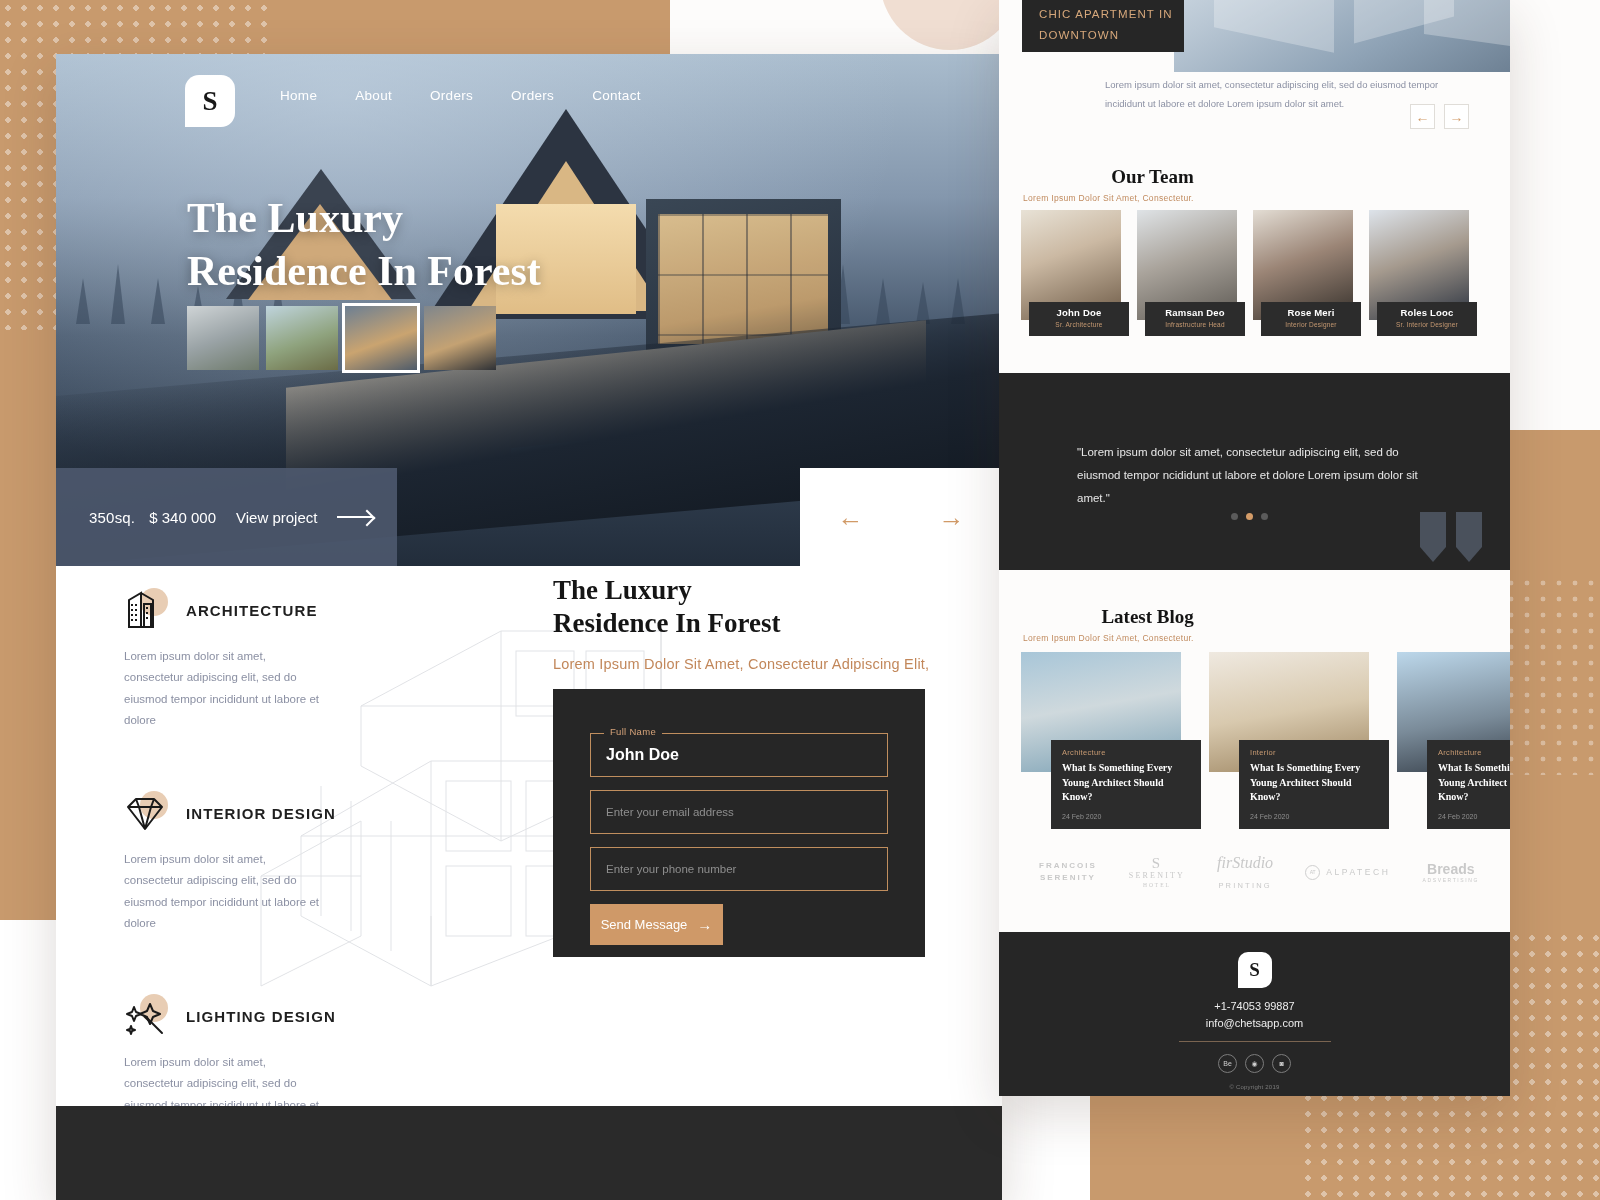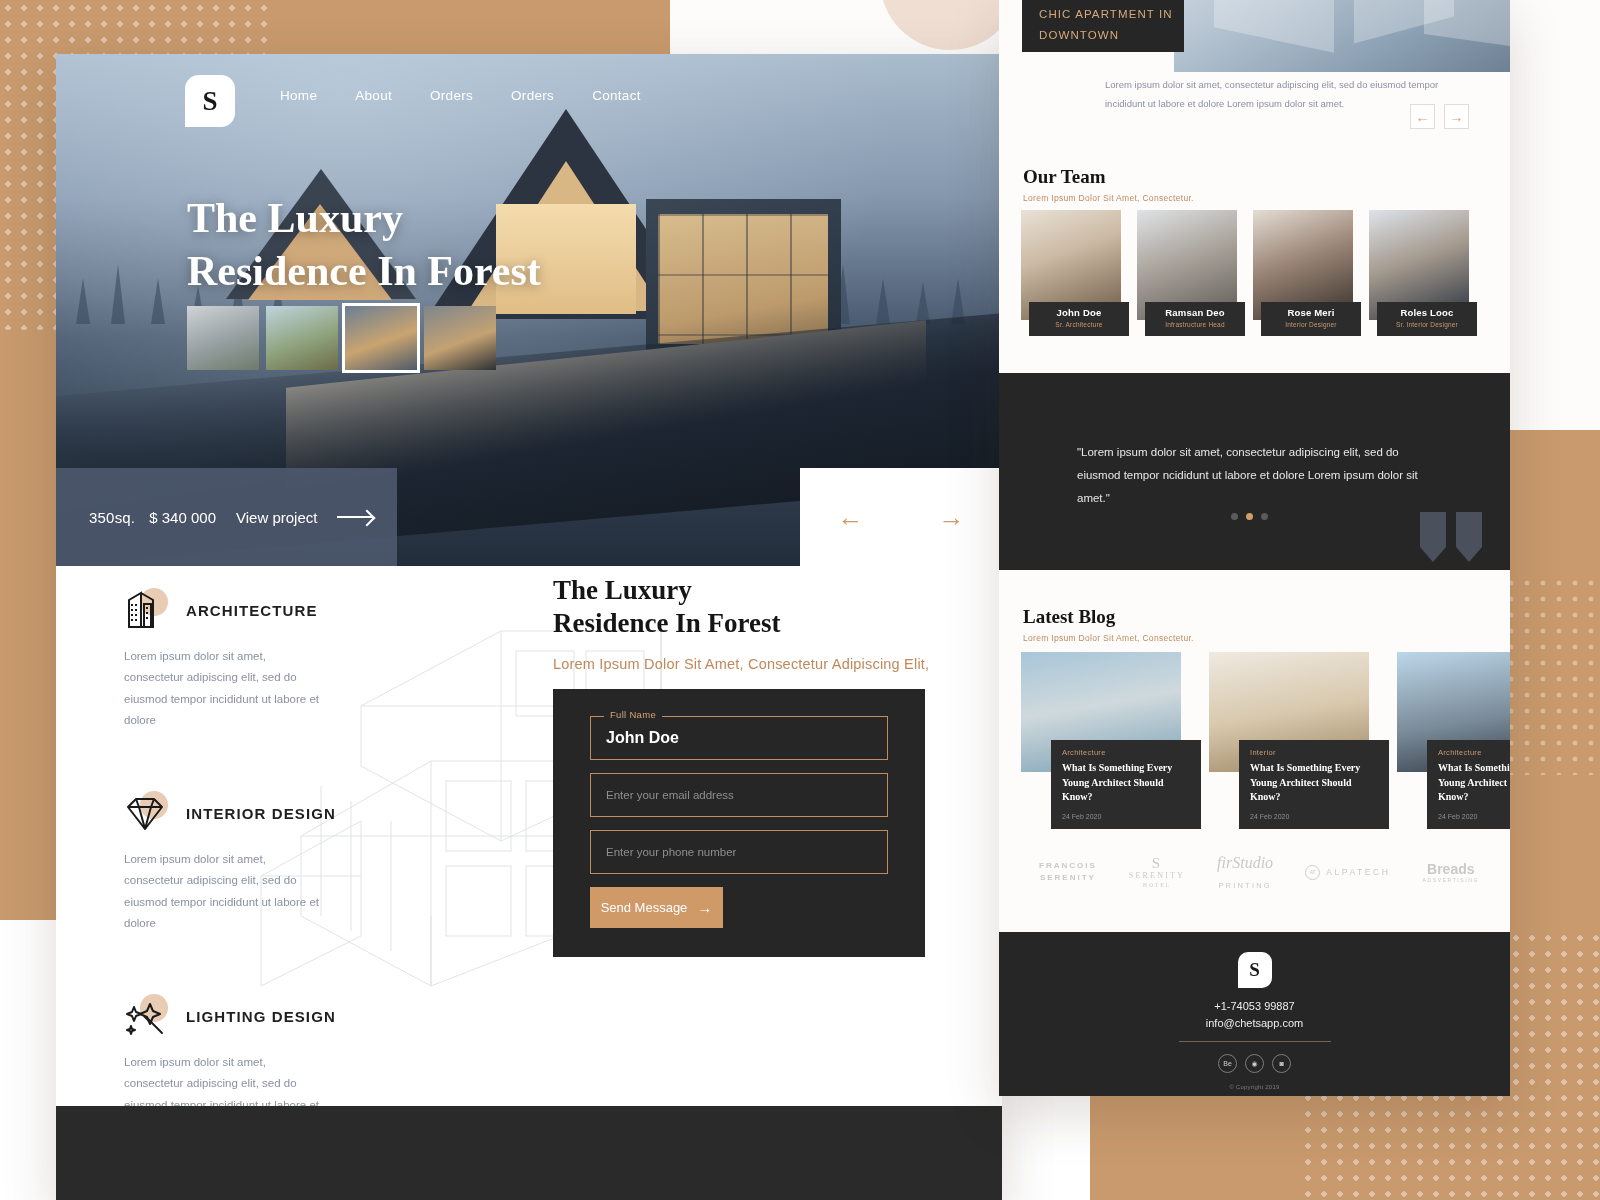--- a/index.html
+++ b/index.html
@@ -203,21 +203,21 @@
 
   .right-col { position: absolute; left: 497px; top: 0; width: 420px; }
   .sec-title {
     font-family: "Liberation Serif", serif; font-weight: 700;
     font-size: 27px; line-height: 1.22; color: #151515; margin-top: 8px;
   }
   .sec-sub { margin-top: 16px; color: #c2875a; font-size: 14.5px; letter-spacing: .2px; }
 
   .form-card {
     position: absolute; left: 497px; top: 123px; width: 372px; height: 268px;
-    background: #262626; padding: 27px 37px;
+    background: #262626; padding: 44px 37px;
   }
   .field {
     position: relative; border: 1px solid #c08e5e; height: 44px;
     display: flex; align-items: center; padding: 0 15px; margin-bottom: 13px;
   }
   .field-legend {
     position: absolute; left: 13px; top: -8px; background: #262626;
     padding: 0 6px; color: #d6a379; font-size: 9.5px; letter-spacing: .3px;
   }
   .field .val { color: #fff; font-size: 16px; font-weight: 700; }
@@ -255,21 +255,21 @@
     color: #8b90a3; font-size: 9.5px; line-height: 1.95;
   }
   .r-arrows { position: absolute; right: 41px; top: 104px; display: flex; gap: 9px; }
   .r-arrow {
     width: 25px; height: 25px; border: 1px solid #e0ddd8; background: #fff;
     display: flex; align-items: center; justify-content: center;
     color: #d19a67; font-size: 14px; cursor: pointer;
   }
 
   .r-sec { position: absolute; left: 24px; }
-  .r-sec-title { font-family: "Liberation Serif", serif; font-weight: 700; font-size: 19px; color: #141414; }
+  .r-sec-title { font-family: "Liberation Serif", serif; font-weight: 700; font-size: 19px; color: #141414; text-align: right; }
   .r-sec-sub { margin-top: 5px; color: #c08a5e; font-size: 8.5px; letter-spacing: .3px; }
 
   .team-row { position: absolute; left: 22px; top: 210px; display: flex; gap: 16px; }
   .team-card { position: relative; width: 100px; }
   .team-photo { width: 100px; height: 110px; }
   .p1 { background: linear-gradient(160deg,#e8e2d6 0%,#cbb9a3 40%,#6d5a46 100%); }
   .p2 { background: linear-gradient(160deg,#dfe3e6 0%,#a9a39b 45%,#5e5a54 100%); }
   .p3 { background: linear-gradient(160deg,#e3ddd4 0%,#9b8576 45%,#35302b 100%); }
   .p4 { background: linear-gradient(160deg,#dde3ea 0%,#a59a8e 45%,#2b3340 100%); }
   .team-band {

